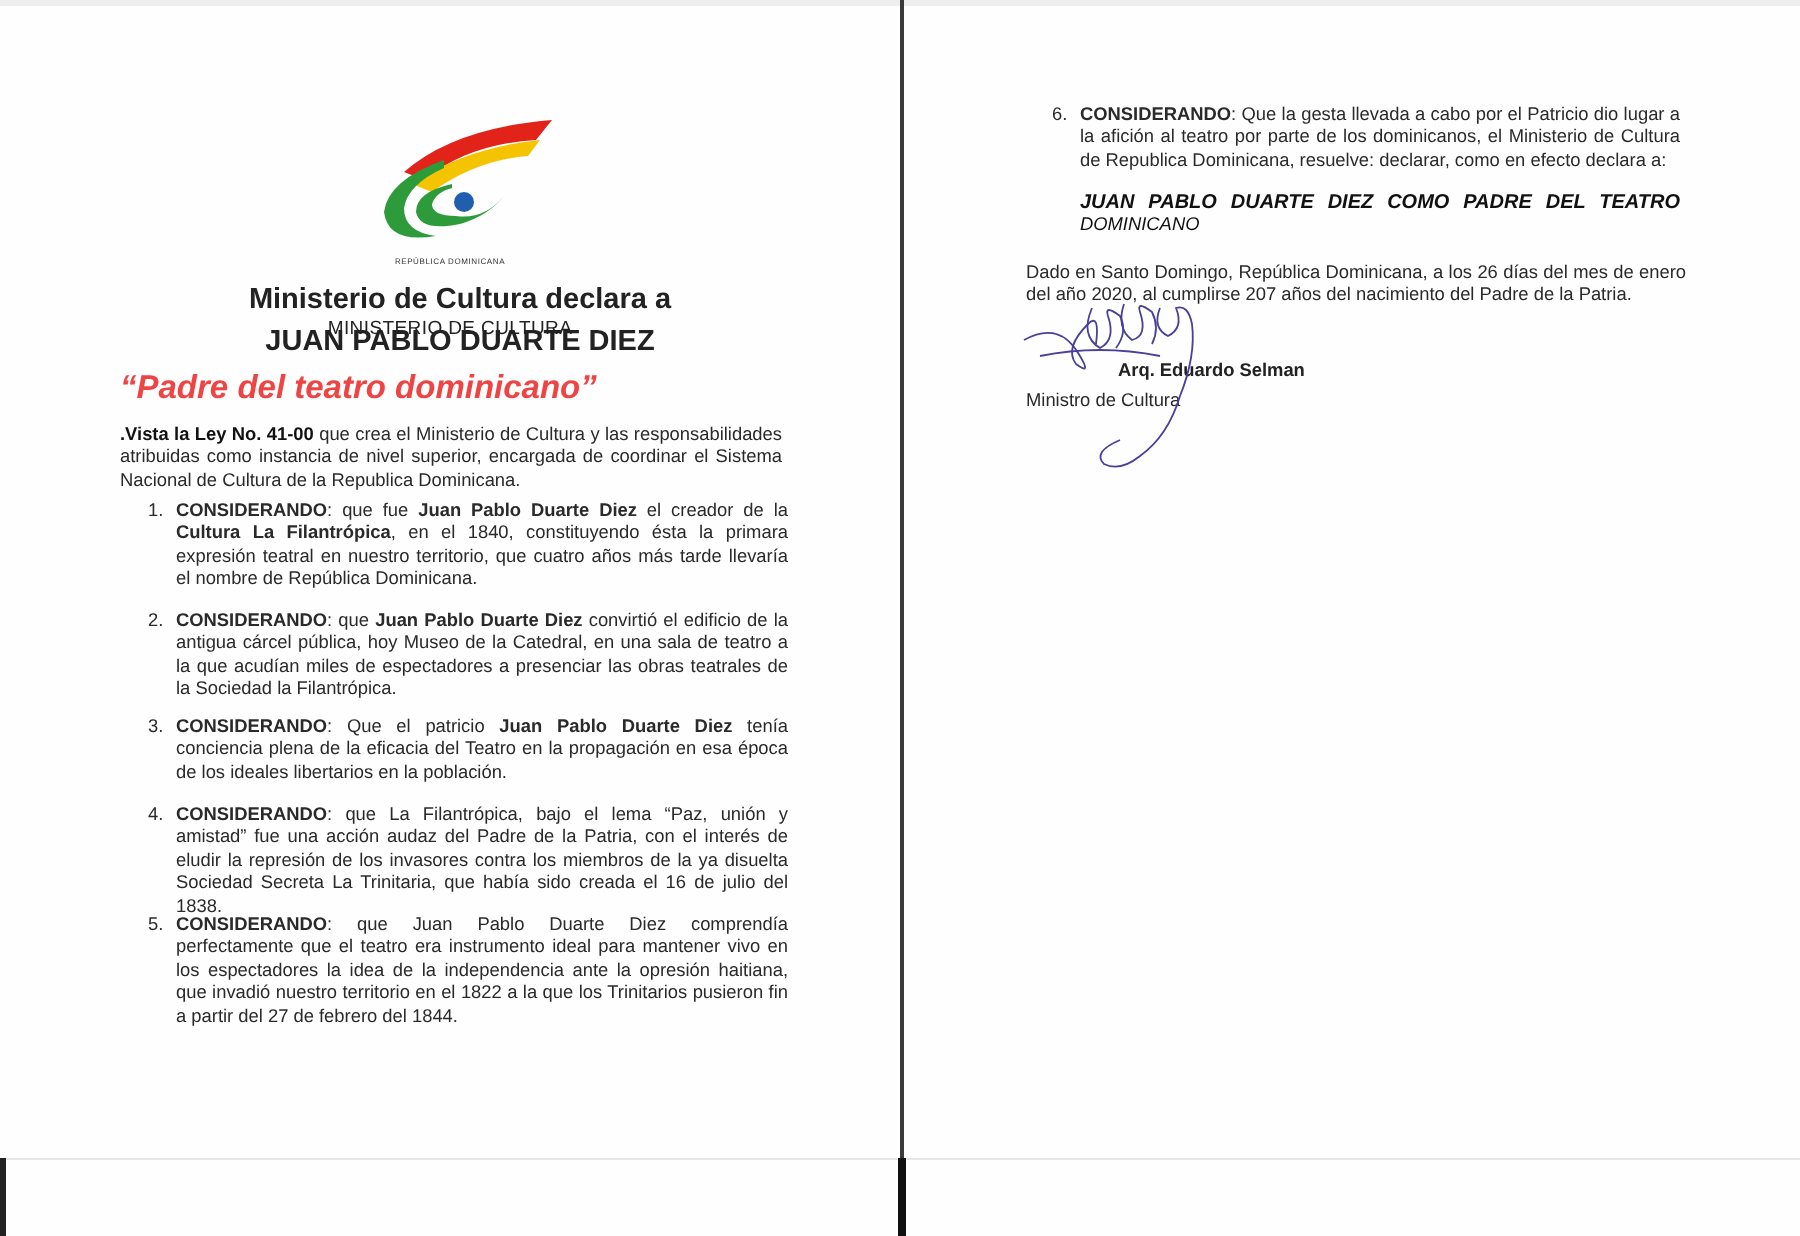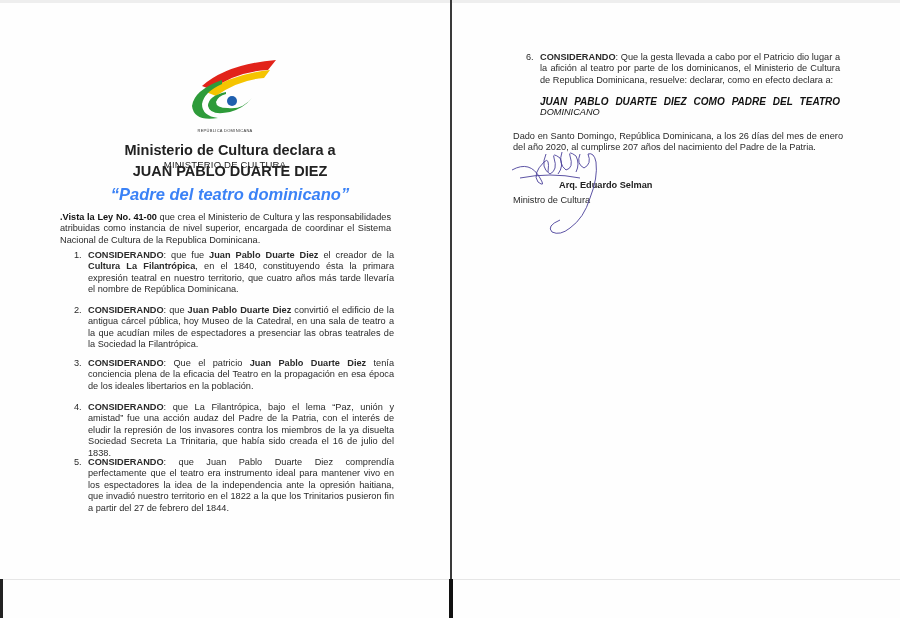--- a/index.html
+++ b/index.html
@@ -14,21 +14,21 @@
     .left-edge { position: absolute; left: 0; top: 579px; width: 3px; height: 39px; background: #222; }
     .top-shade { position: absolute; left: 0; top: 0; width: 900px; height: 3px; background: #eeeeee; }
     .fold-line { position: absolute; left: 0; top: 579px; width: 900px; height: 1px; background: #e6e6e6; }
 
     .logo { position: absolute; left: 172px; top: 56px; width: 106px; height: 78px; }
     .logo-title { position: absolute; left: 160px; top: 118px; width: 130px; text-align: center; font-size: 9.5px; letter-spacing: 0.2px; color: #222; margin-top: 41px; }
     .logo-sub { position: absolute; left: 160px; top: 128px; width: 130px; text-align: center; font-size: 4px; letter-spacing: 0.3px; color: #333; }
 
     .h1 { position: absolute; left: 60px; top: 142px; width: 340px; text-align: center; font-weight: bold; font-size: 14.5px; color: #222; }
     .h2 { position: absolute; left: 60px; top: 163px; width: 340px; text-align: center; font-weight: bold; font-size: 14.5px; color: #222; }
-    .h3 { position: absolute; left: 60px; top: 185px; width: 340px; text-align: center; font-weight: bold; font-style: italic; font-size: 16.5px; color: #3b82f6; }
+    .h3 { position: absolute; left: 60px; top: 185px; width: 340px; text-align: left; font-weight: bold; font-style: italic; font-size: 16.5px; color: #ef4444; }
 
     .para { position: absolute; font-size: 9.2px; line-height: 11.4px; text-align: justify; color: #2a2a2a; }
     .para b { color: #111; }
     .intro { left: 60px; top: 212px; width: 331px; }
 
     .item { position: absolute; left: 74px; width: 320px; }
     .item .num { position: absolute; left: 0; top: 0; font-size: 9.2px; line-height: 11.4px; color: #2a2a2a; }
     .item .body { margin-left: 14px; font-size: 9.2px; line-height: 11.4px; text-align: justify; color: #2a2a2a; }
     .item-1 { top: 250px; }
     .item-2 { top: 305px; }

